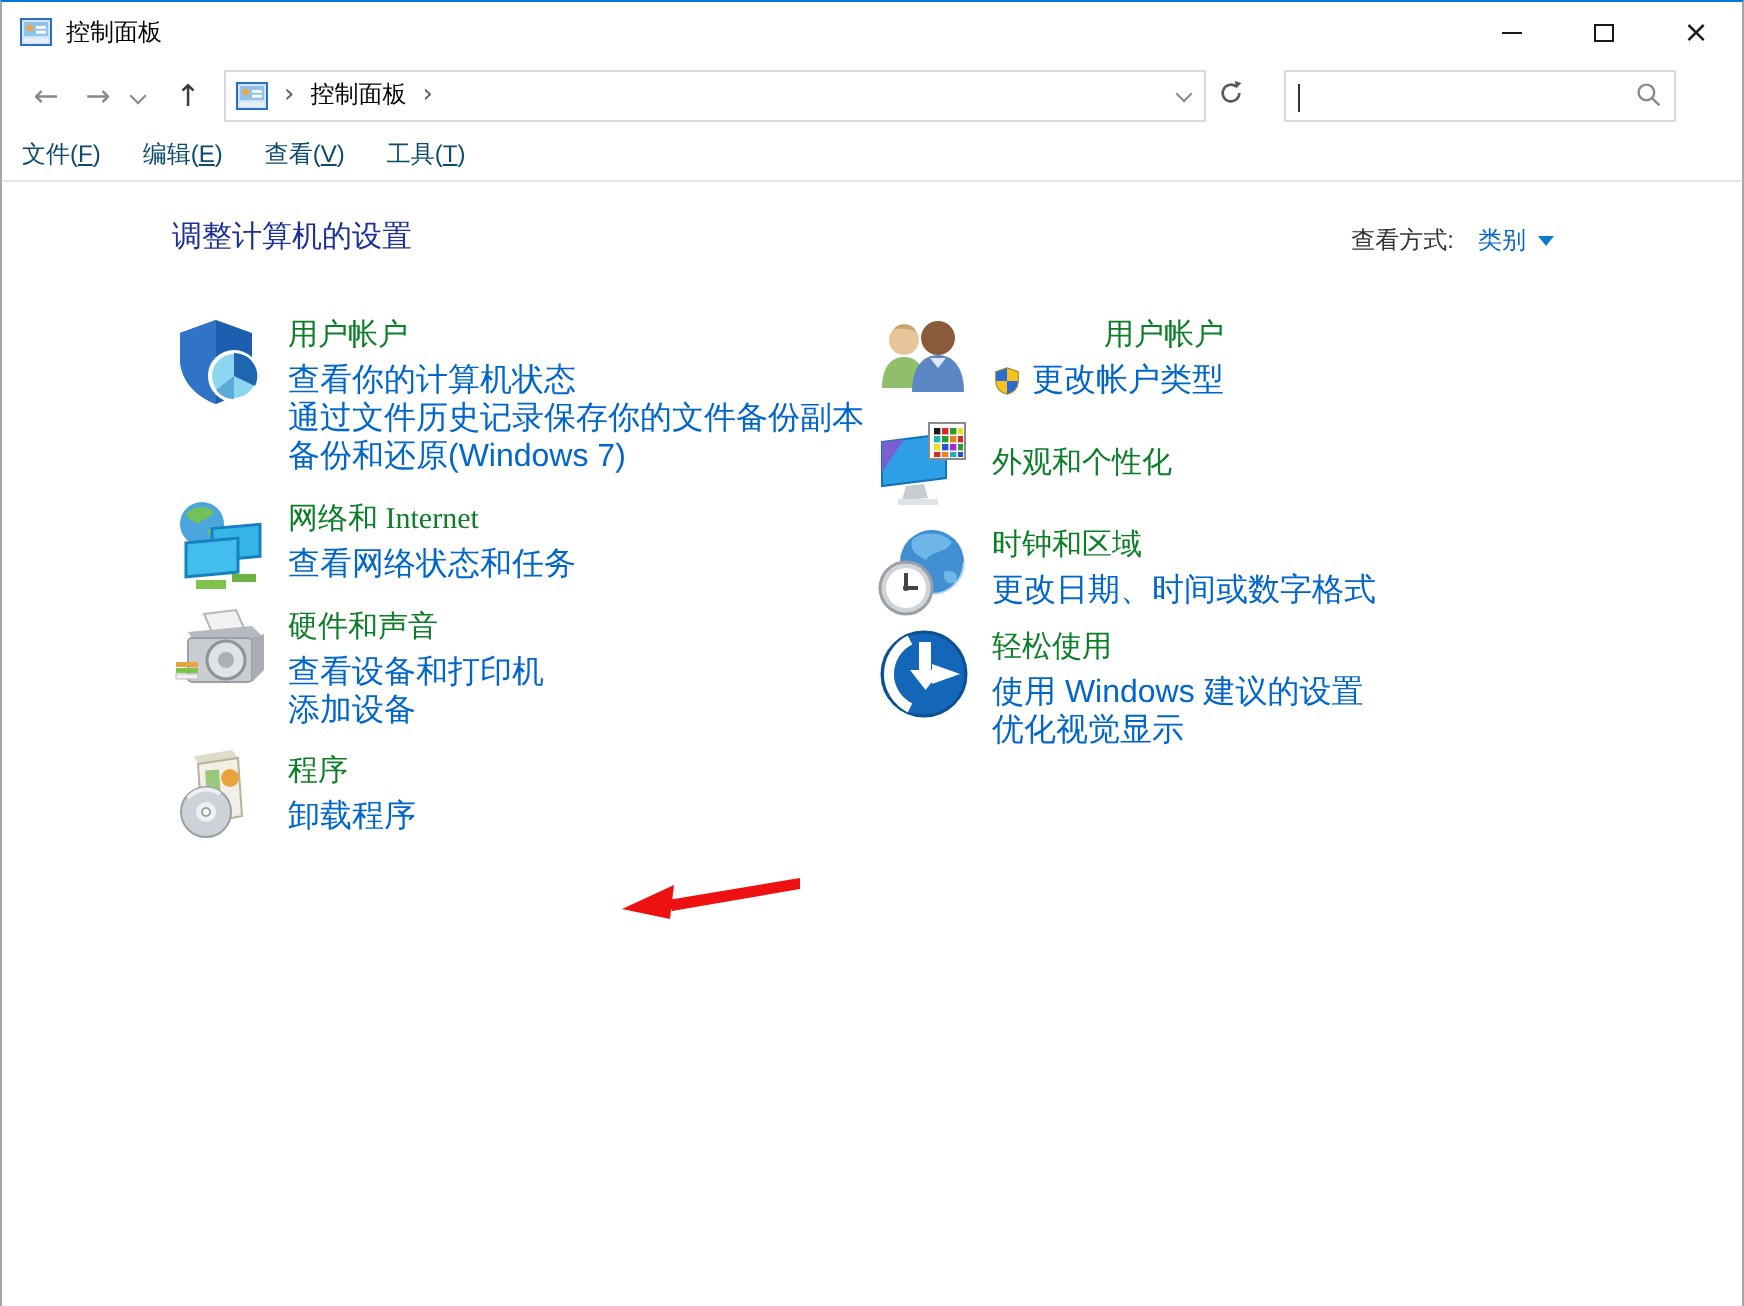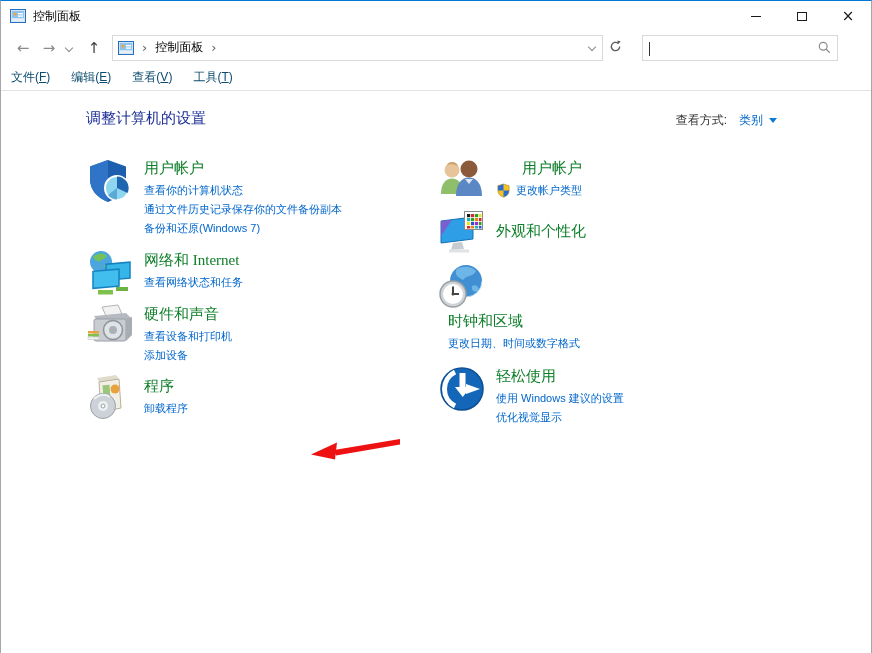--- a/index.html
+++ b/index.html
@@ -49,29 +49,29 @@
   .view-by-value { color:#0066cc; cursor:pointer; display:flex; align-items:center; }
   .tri-down { display:inline-block; width:0; height:0; border-left:4px solid transparent; border-right:4px solid transparent; border-top:5px solid #0f7ad1; margin-left:6px; }
   .col { position:absolute; top:66px; }
   .col-left { left:85px; width:348px; }
   .col-right { left:437px; width:340px; }
   .cat { display:flex; align-items:flex-start; }
   .cat-icon { width:48px; height:48px; flex:0 0 auto; }
   .cat-body { margin-left:10px; padding-top:1px; }
   .cat-body.vcenter { display:flex; align-items:center; min-height:48px;font-family:Liberation Mono, monospace; }
   .cat-title { display:inline-block; font-size:15px; line-height:20px; color:#0c7e28; text-decoration:none; margin-bottom:3px; cursor:pointer; }
-  .cat-link { display:block; font-size:11px; line-height:19px; color:#0066cc; text-decoration:none; cursor:pointer; }
+  .cat-link { display:block; font-size:16px; line-height:19px; color:#0066cc; text-decoration:none; cursor:pointer; }
   .cat-link-row { display:flex; align-items:center; }
   .uac { width:15px; height:15px; margin-right:5px; flex:0 0 auto; }
   .col-left .cat:nth-child(1){ margin-bottom:11px; }
   .col-left .cat:nth-child(2){ margin-bottom:6px;font-family:Liberation Serif, serif; }
   .col-left .cat:nth-child(3){ margin-bottom:10px; }
   .col-right .cat:nth-child(1){ margin-bottom:3px;text-align:right; }
   .col-right .cat:nth-child(2){ margin-bottom:6px; }
-  .col-right .cat:nth-child(3){ margin-bottom:12px;flex-direction:column; }
+  .col-right .cat:nth-child(3){ margin-bottom:3px; }
   .annot-arrow { position:absolute; left:222px; top:280px; width:95px; height:26px; pointer-events:none; }
 </style>
 </head>
 <body>
 
 <div class="window">
 
   <div class="titlebar">
     <span class="titlebar-icon">
       <svg viewBox="0 0 16 16" width="16" height="16">

